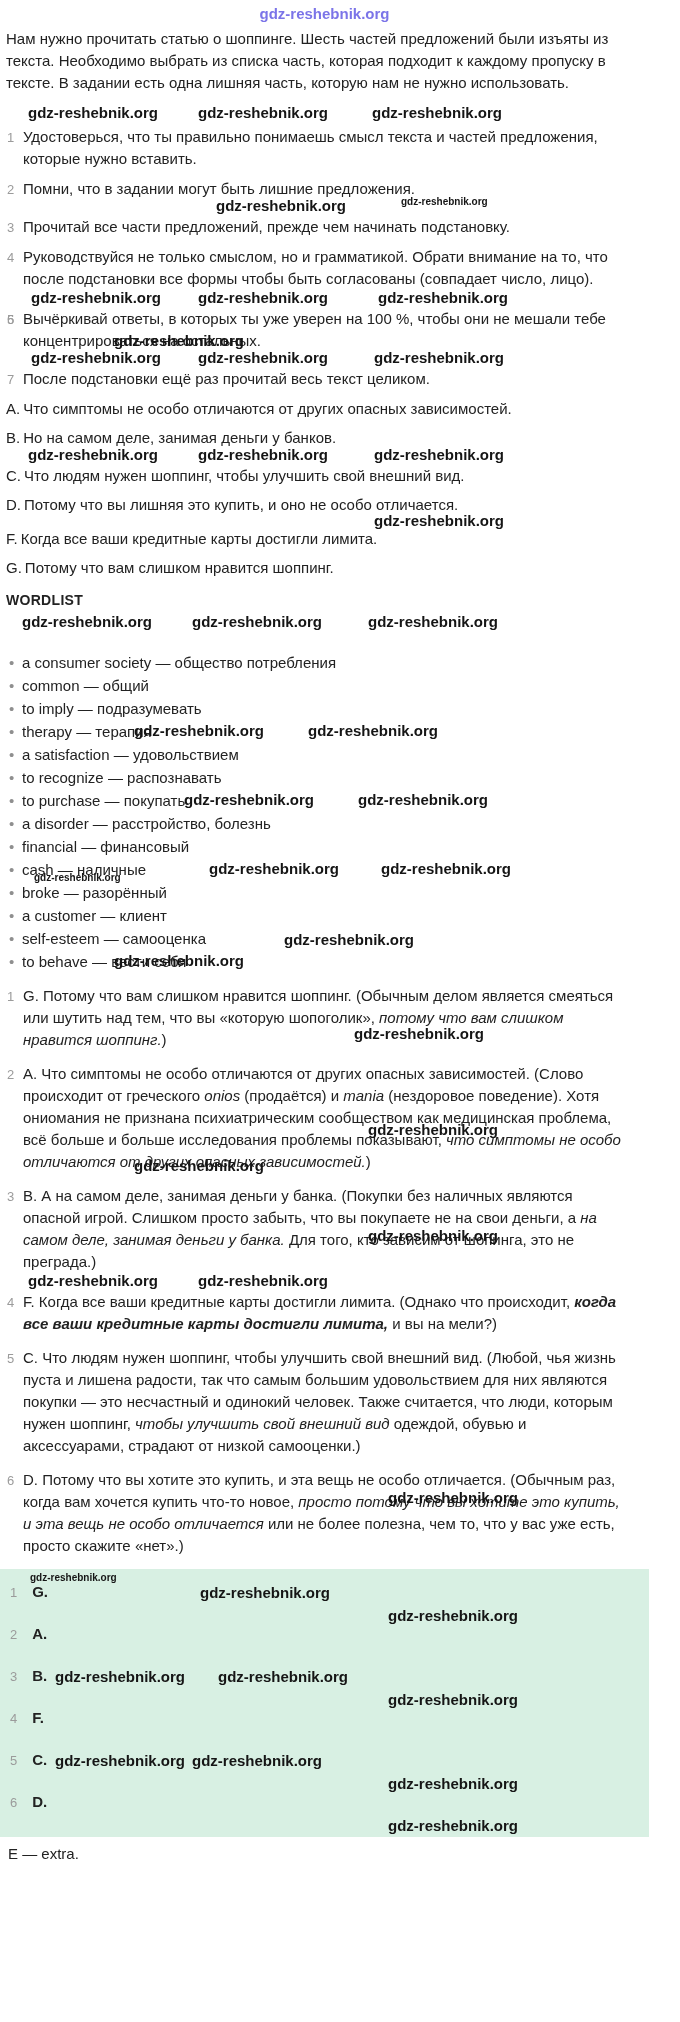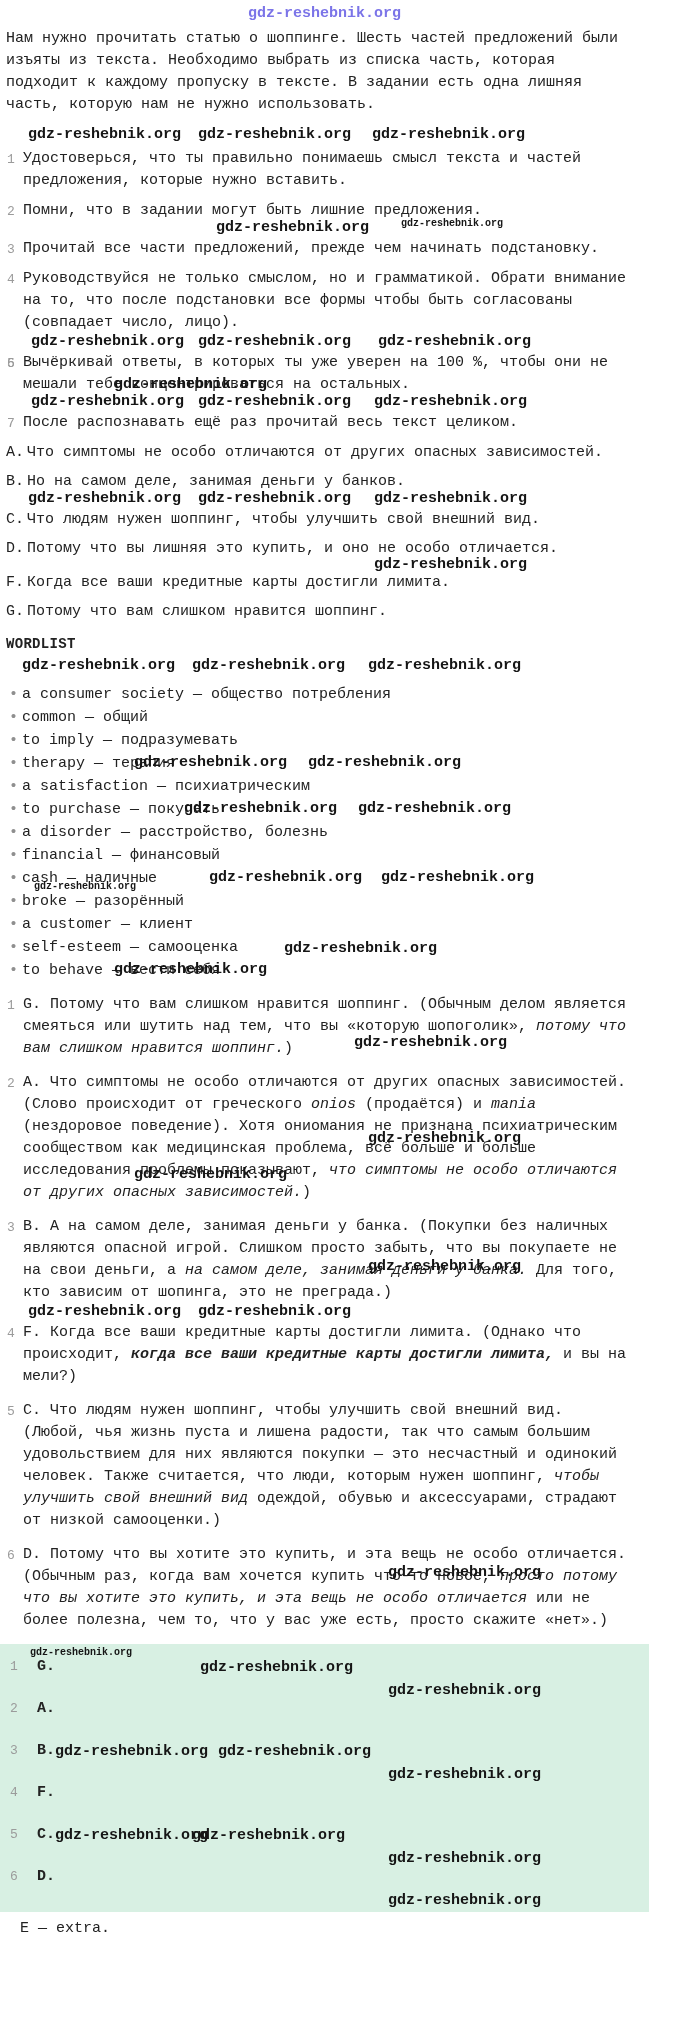--- a/index.html
+++ b/index.html
@@ -3,21 +3,21 @@
 <meta charset="utf-8">
 <style>
   * { margin:0; padding:0; box-sizing:border-box; }
   html,body { background:#ffffff; }
   .page {
     position:relative;
     width:649px;
     min-height:2022px;
     overflow:hidden;
     background:#ffffff;
-    font-family:Liberation Mono, monospace;
+    font-family:Liberation Sans, sans-serif;
     font-size:15px;
     line-height:22px;
     color:#222222;
   }
   .wm {
     font-weight:700;
     font-size:15px;
     line-height:18px;
     color:#151515;
     white-space:nowrap;
@@ -31,37 +31,37 @@
   .tips { list-style:none; margin:2px 20px 4px 6px; }
   .tips li { position:relative; padding-left:17px; margin-bottom:8px; }
   .num {
     position:absolute; left:1px; top:1px;
     color:var(--muted,#9b9b9b); font-size:13px;
   }
   .options { margin:6px 20px 8px 6px; }
   .opt { position:relative; margin-bottom:7px; }
   .opt-letter { margin-right:3px; }
   .wordlist-title { font-weight:700; font-size:14px; letter-spacing:.3px; margin:10px 20px 2px 6px; }
-  .wordlist { list-style:none; margin:6px 20px 6px 6px; }
+  .wordlist { list-style:none; margin:18px 20px 6px 6px; }
   .wordlist li { position:relative; padding-left:16px; line-height:23px; }
   .wordlist li::before { content:"\2022"; position:absolute; left:3px; color:#8f8f8f; }
   .explanations { list-style:none; margin:12px 20px 0 6px; }
   .explanations li { position:relative; padding-left:17px; margin-bottom:12px; }
   .it { font-style:italic; }
   .bd { font-weight:700; }
   .answers {
     position:relative;
     margin-top:10px;
     background:var(--green,#d8f0e3);
     padding:12px 0 4px 0;
   }
   .arow { position:relative; height:42px; padding-left:10px; }
   .anum { color:var(--muted,#9b9b9b); font-size:13px; display:inline-block; width:14px; }
   .aletter { font-weight:700; margin-left:4px; }
-  .extra { margin:6px 20px 0 20px; }
+  .extra { margin:6px 20px 0 8px; }
 </style>
 </head>
 <body>
 
 <div class="page">
 
   <div class="wm-top">
     <span class="wm">gdz-reshebnik.org</span>
   </div>
 
@@ -99,21 +99,21 @@
         <span class="num">5</span>
       <span class="wm abs" style="left: 25px; top: -19px;">gdz-reshebnik.org</span><span class="wm abs" style="left: 192px; top: -19px;">gdz-reshebnik.org</span><span class="wm abs" style="left: 372px; top: -19px;">gdz-reshebnik.org</span><span class="wm abs" style="left: 108px; top: 24px;">gdz-reshebnik.org</span></li>
 
       <li class="tip">
         <span class="num">6</span>
         <span>Вычёркивай ответы, в которых ты уже уверен на 100 %, чтобы они не мешали тебе концентрироваться на остальных.</span>
       </li>
 
       <li class="tip" style="margin-top: 16px;">
         <span class="num">7</span>
-        <span>После распознавать ещё раз прочитай весь текст целиком.</span>
+        <span>После подстановки ещё раз прочитай весь текст целиком.</span>
       <span class="wm abs" style="left: 25px; top: -19px;">gdz-reshebnik.org</span><span class="wm abs" style="left: 192px; top: -19px;">gdz-reshebnik.org</span><span class="wm abs" style="left: 368px; top: -19px;">gdz-reshebnik.org</span></li>
     </ol>
 
   <div class="options">
 
       <div class="opt">
         <span class="opt-letter">A.</span><span>Что симптомы не особо отличаются от других опасных зависимостей.</span>
       </div>
 
       <div class="opt">
@@ -158,23 +158,26 @@
 
       <li>
         <span>to imply — подразумевать</span>
       </li>
 
       <li>
         <span>therapy — терапия</span>
       <span class="wm abs" style="left: 128px; top: 2px;">gdz-reshebnik.org</span><span class="wm abs" style="left: 302px; top: 2px;">gdz-reshebnik.org</span></li>
 
       <li>
-        <span>a satisfaction — психиатрическим</span>
-      </li>
-
+        <span>a satisfaction — удовольствием</span>
+      </li>
+
+      <li>
+        <span>to recognize — распознавать</span>
+      </li>
 
       <li>
         <span>to purchase — покупать</span>
       <span class="wm abs" style="left: 178px; top: 2px;">gdz-reshebnik.org</span><span class="wm abs" style="left: 352px; top: 2px;">gdz-reshebnik.org</span></li>
 
 
       <li>
         <span>a disorder — расстройство, болезнь</span>
       </li>
 

